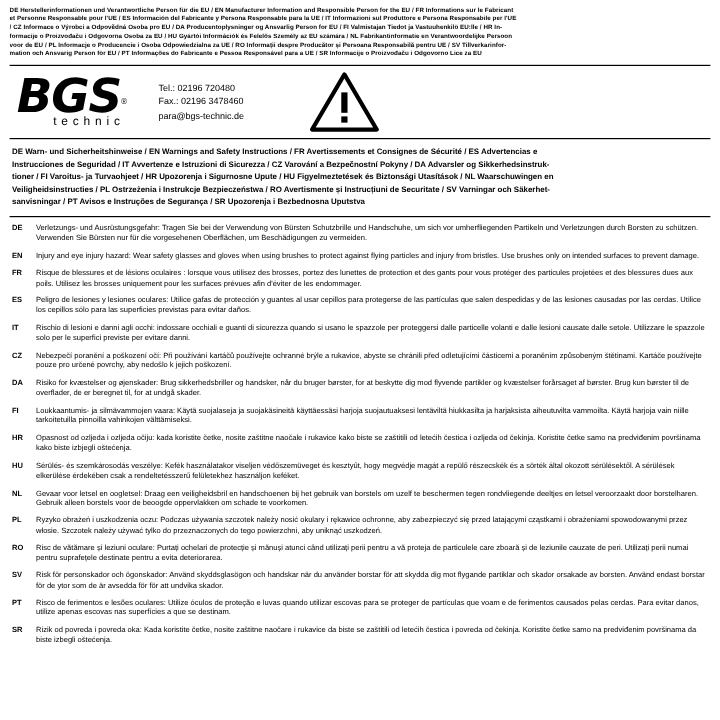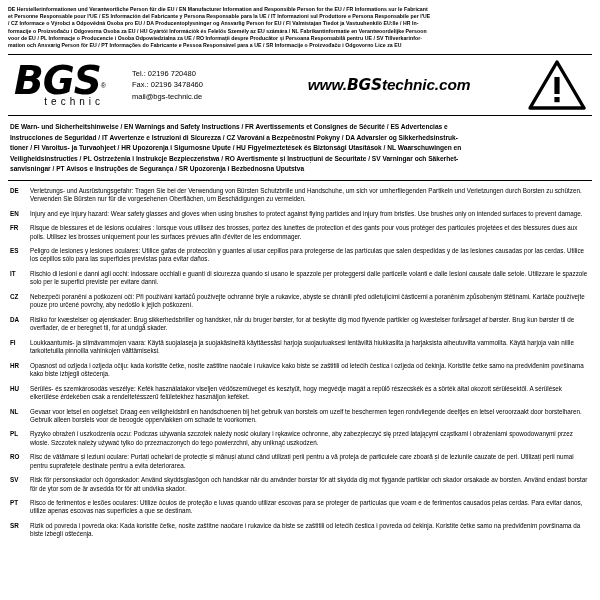--- a/index.html
+++ b/index.html
@@ -164,26 +164,23 @@
       <div class="bgs-logo">
         <span class="bgs-text">BGS</span><span class="bgs-reg">®</span>
         <span class="technic">technic</span>
       </div>
     </div>
 
 
     <div class="tel-cell">
       <div>Tel.:  02196 720480</div>
       <div>Fax.: 02196 3478460</div>
-      <div>mail@bgs-technic.de</div>
-    </div>
-
-    <div class="web-cell">
-      <span>www.</span><span class="bgs-b">BGS</span><span>technic.com</span>
-    </div>
+      <div>para@bgs-technic.de</div>
+    </div>
+
 
     <div class="warn-cell">
       <svg class="warn-svg" width="58" height="50" viewBox="0 0 58 50">
         <polygon points="29,2 56,48 2,48" fill="#ffffff" stroke="#000000" stroke-width="3.4" stroke-linejoin="round"></polygon>
         <rect x="26.4" y="17" width="5.2" height="17" fill="#000000"></rect>
         <rect x="26.4" y="37" width="5.2" height="5.2" fill="#000000"></rect>
       </svg>
     </div>
   </div>
 

